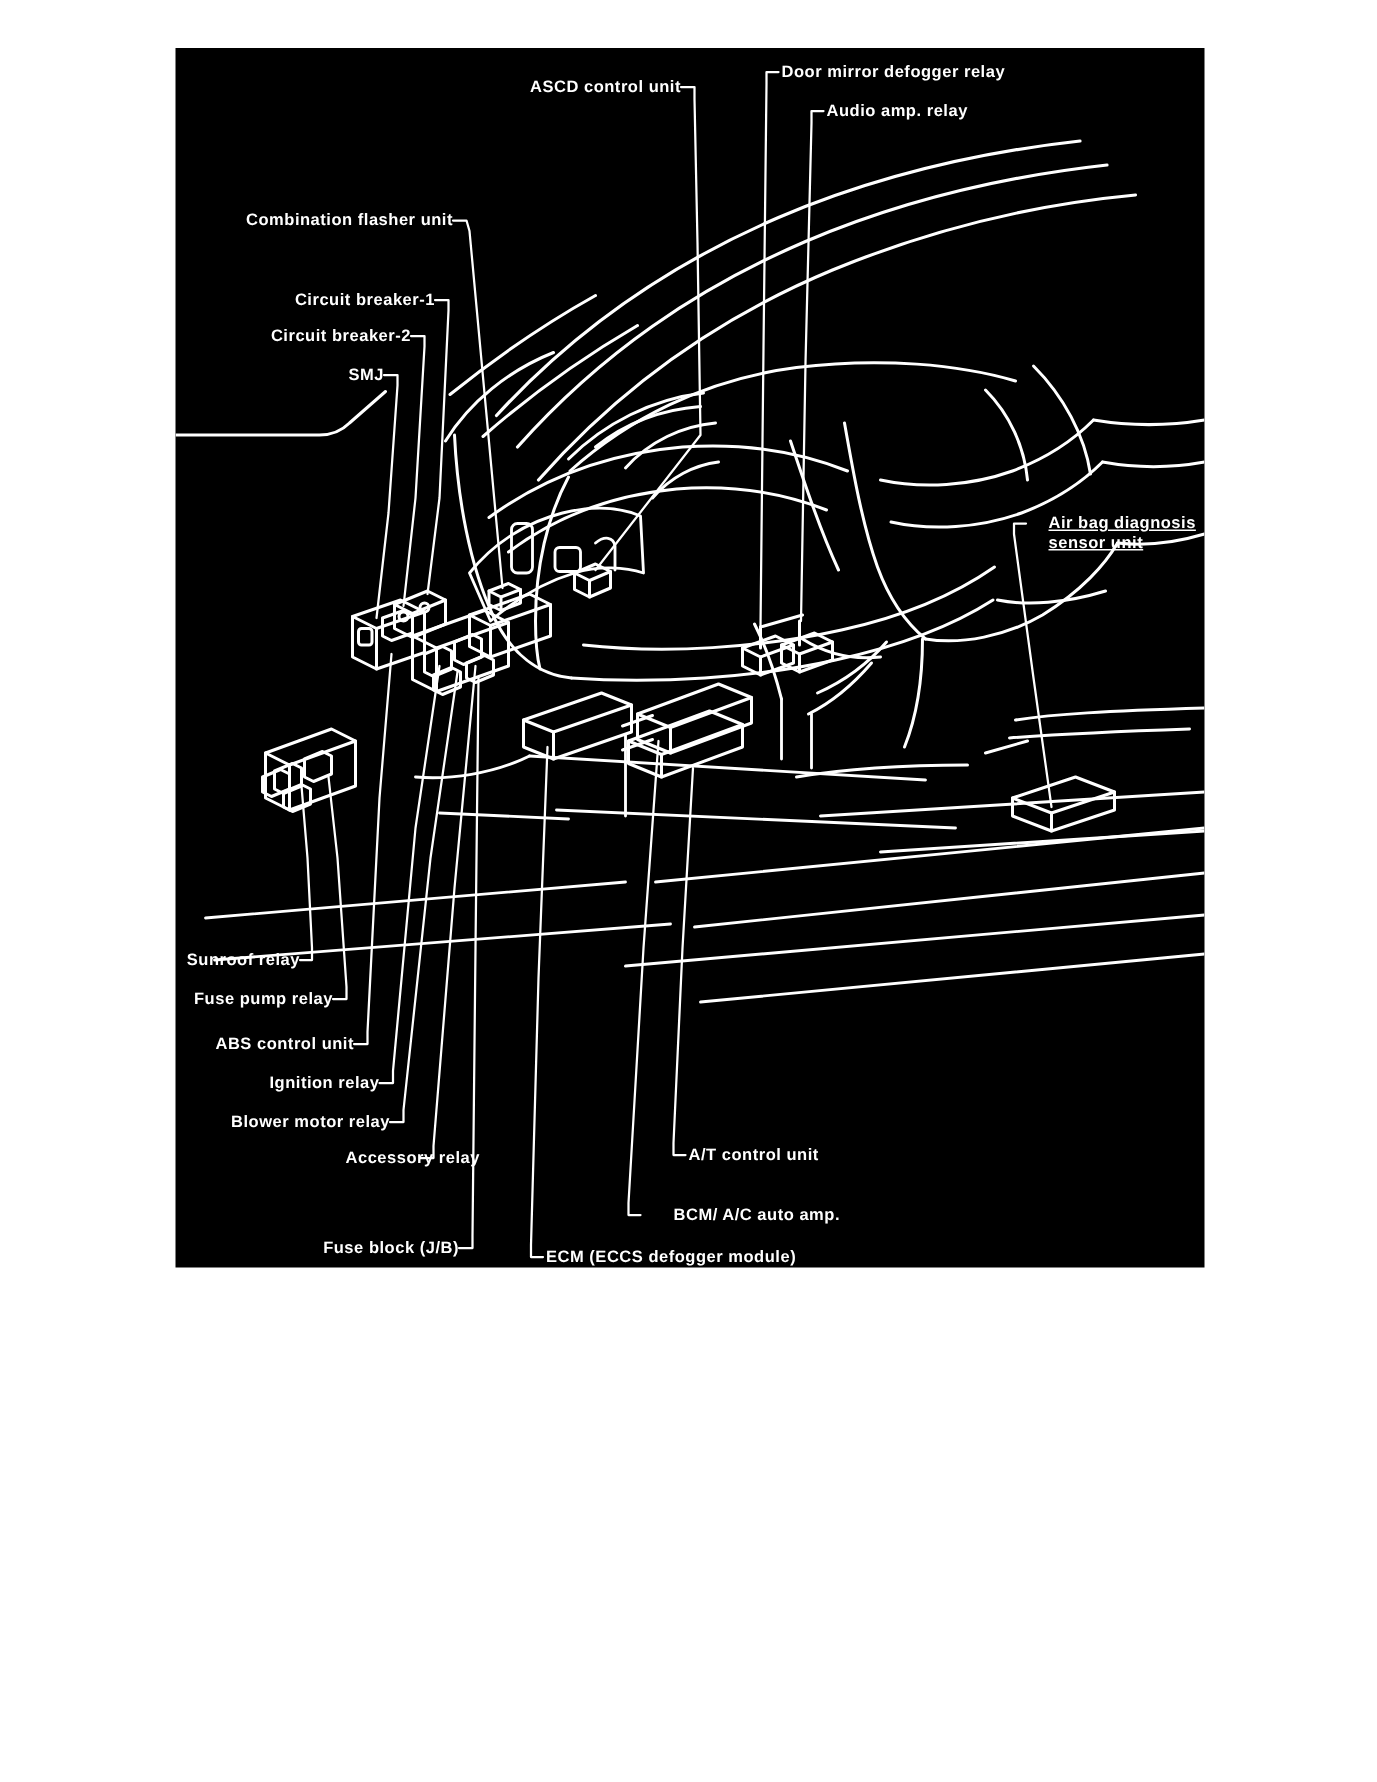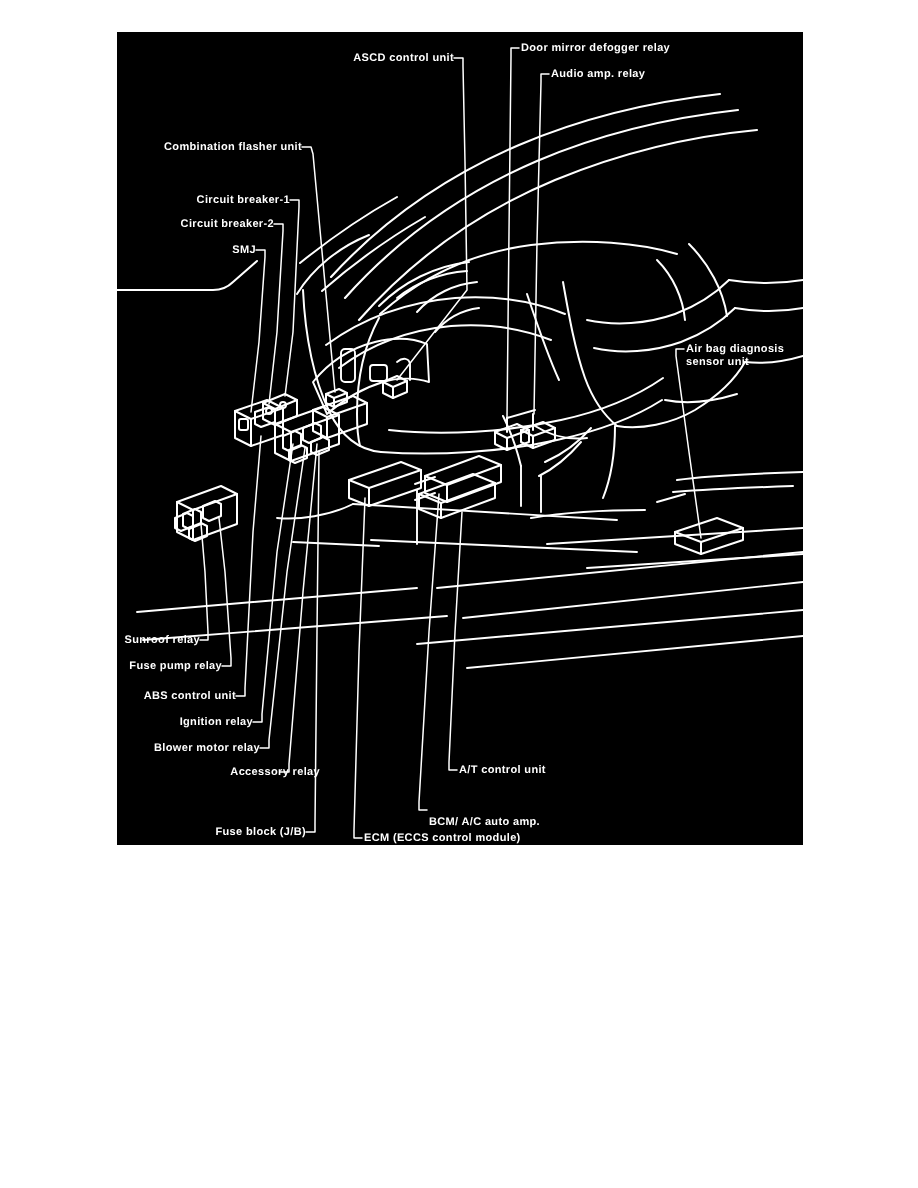--- a/index.html
+++ b/index.html
@@ -302,39 +302,39 @@
     <div class="lbl" style="left:434px; top:36px;">Audio amp. relay</div>
 
     <div class="lbl lbl-r" style="left:20px; top:109px; width:165px;">Combination flasher unit</div>
 
     <div class="lbl lbl-r" style="left:20px; top:162px; width:153px;">Circuit breaker-1</div>
 
     <div class="lbl lbl-r" style="left:10px; top:186px; width:147px;">Circuit breaker-2</div>
 
     <div class="lbl lbl-r" style="left:40px; top:212px; width:99px;">SMJ</div>
 
-    <div class="lbl two-line" style="left:569px; top:311px;">
+    <div class="lbl two-line" style="left:582px; top:311px;text-decoration:underline;">
       <span>Air bag diagnosis</span><br>
       <span>sensor unit</span>
     </div>
 
     <div class="lbl lbl-r" style="left:0px; top:602px; width:83px;">Sunroof relay</div>
 
     <div class="lbl lbl-r" style="left:0px; top:628px; width:105px;">Fuse pump relay</div>
 
     <div class="lbl lbl-r" style="left:0px; top:658px; width:119px;">ABS control unit</div>
 
     <div class="lbl lbl-r" style="left:0px; top:684px; width:136px;">Ignition relay</div>
 
     <div class="lbl lbl-r" style="left:0px; top:710px; width:143px;">Blower motor relay</div>
 
     <div class="lbl lbl-r" style="left:0px; top:734px; width:163px;margin-left:40px;">Accessory relay</div>
 
     <div class="lbl lbl-r" style="left:0px; top:794px; width:189px;text-align:right;">Fuse block (J/B)</div>
 
-    <div class="lbl" style="left:247px; top:800px;">ECM (ECCS control module)</div>
-
-    <div class="lbl" style="left:312px; top:772px;margin-top:12px;">BCM/ A/C auto amp.</div>
+    <div class="lbl" style="left:247px; top:800px;">ECM (ECCS defogger module)</div>
+
+    <div class="lbl" style="left:332px; top:772px;">BCM/ A/C auto amp.</div>
 
     <div class="lbl" style="left:342px; top:732px;">A/T control unit</div>
 
   </div>
 </div>
 
 </body></html>

